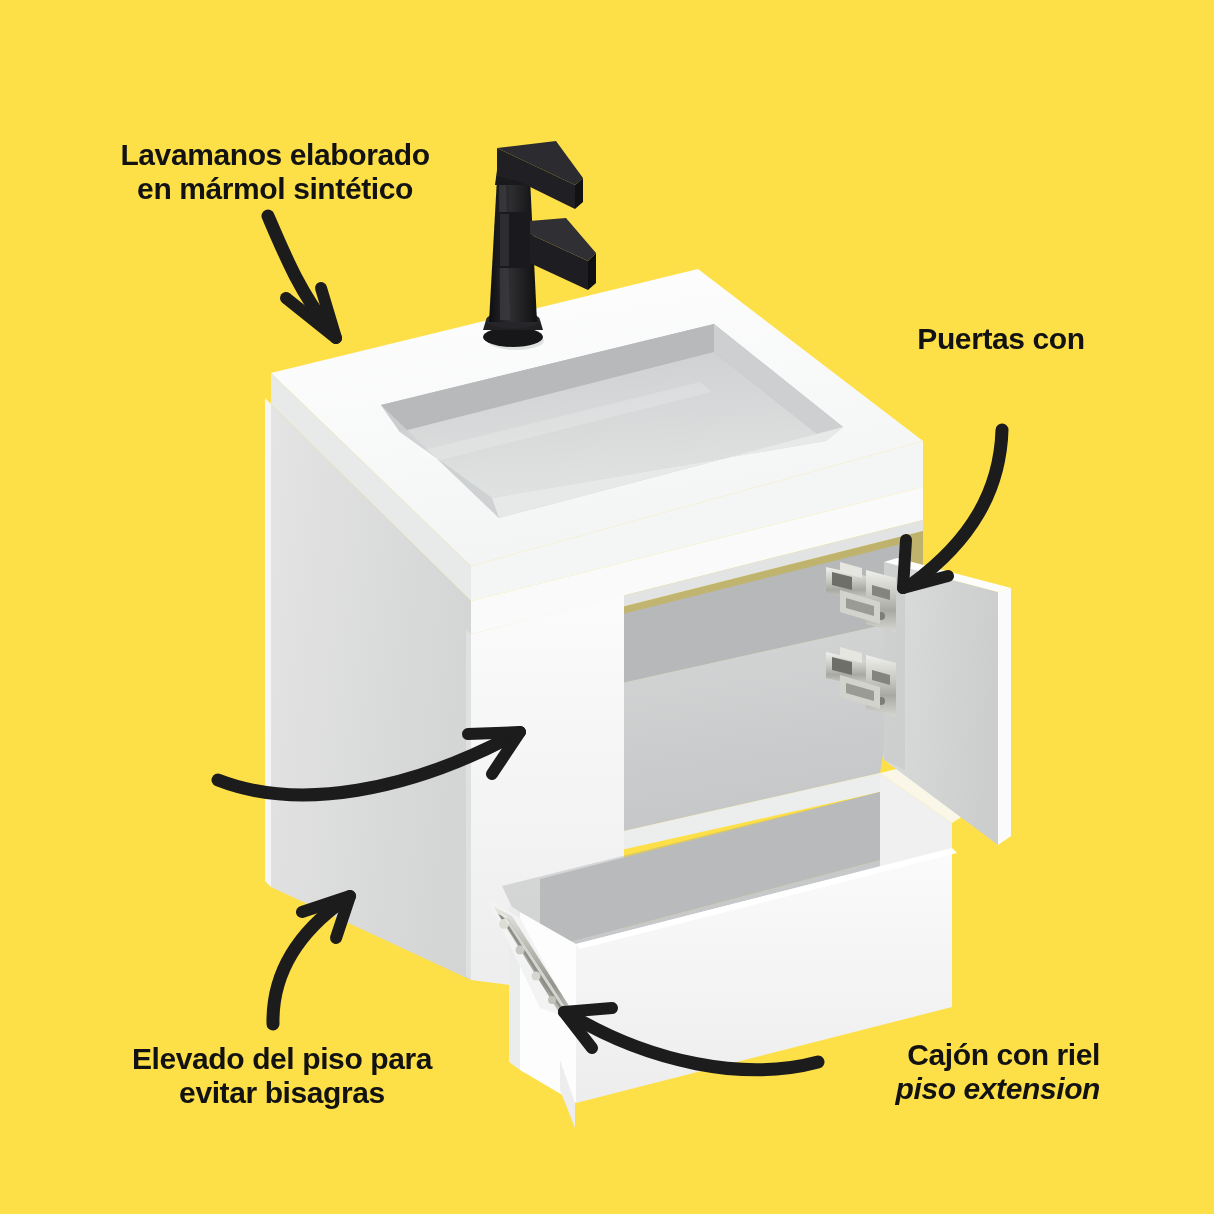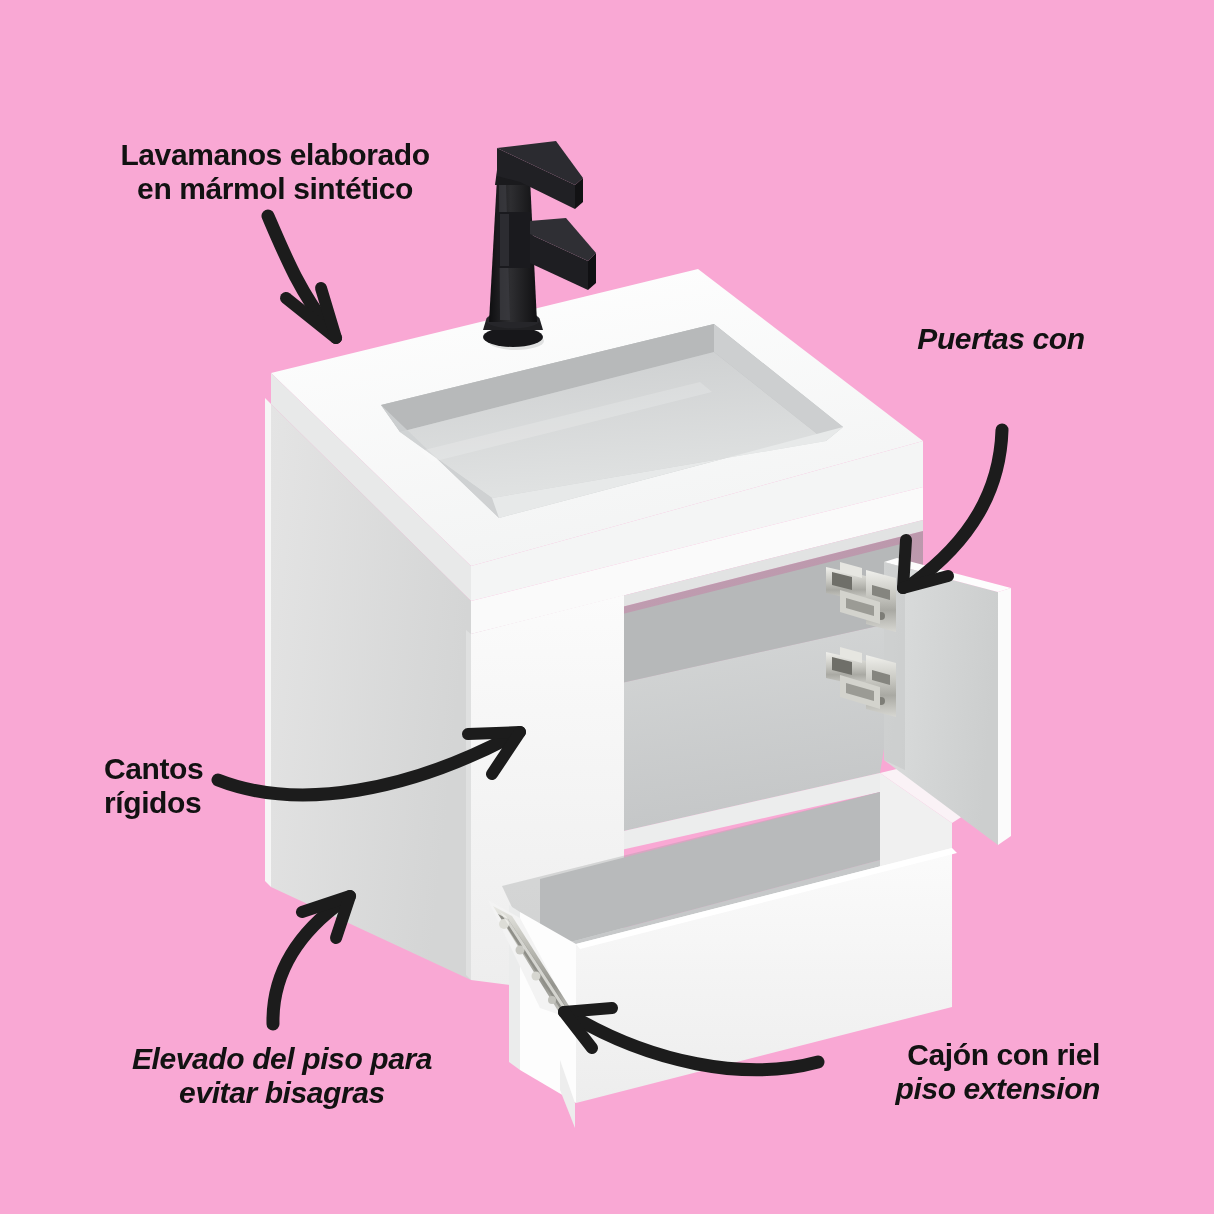--- a/index.html
+++ b/index.html
@@ -10,21 +10,21 @@
   body {
     width: 1214px;
     height: 1214px;
     font-family: "Liberation Sans", sans-serif;
     overflow: hidden;
   }
   #stage {
     position: relative;
     width: 1214px;
     height: 1214px;
-    background: #f9a8d4;
+    background: #fde047;
   }
   #scene {
     position: absolute;
     inset: 0;
     width: 1214px;
     height: 1214px;
     display: block;
   }
   .callout {
     position: absolute;
@@ -34,23 +34,23 @@
     font-size: 30px;
     line-height: 1.13;
     letter-spacing: -0.4px;
     white-space: nowrap;
     -webkit-font-smoothing: antialiased;
   }
   .callout .ln { display: block; }
   .callout .ital { font-style: italic; }
 
   #callout-sink       { left: 100px; top: 138px;  text-align: center; width: 350px; }
-  #callout-hinges     { left: 908px; top: 322px;  text-align: center; width: 186px; font-style: italic; }
+  #callout-hinges     { left: 908px; top: 322px;  text-align: center; width: 186px; }
   #callout-edges      { left: 104px; top: 752px;  text-align: left;   width: 210px; }
-  #callout-elevated   { left: 110px; top: 1042px; text-align: center; width: 344px; font-style: italic; }
+  #callout-elevated   { left: 110px; top: 1042px; text-align: center; width: 344px; }
   #callout-drawer     { left: 840px; top: 1038px; text-align: right;   width: 260px; }
 </style>
 </head>
 <body>
 
 <div id="stage">
 
   <svg id="scene" viewBox="0 0 1214 1214" aria-hidden="true">
     <defs>
       <linearGradient id="gTopWhite" x1="0" y1="0" x2="0.35" y2="1">
@@ -300,24 +300,20 @@
 
   <div class="callout" id="callout-sink">
     <span class="ln">Lavamanos elaborado</span>
     <span class="ln">en mármol sintético</span>
   </div>
 
   <div class="callout" id="callout-hinges">
     <span class="ln">Puertas con</span>
   </div>
 
-  <div class="callout" id="callout-edges">
-    <span class="ln">Cantos</span>
-    <span class="ln">rígidos</span>
-  </div>
 
   <div class="callout" id="callout-elevated">
     <span class="ln">Elevado del piso para</span>
     <span class="ln">evitar bisagras</span>
   </div>
 
   <div class="callout" id="callout-drawer">
     <span class="ln">Cajón con riel</span>
     <span class="ln ital">piso extension</span>
   </div>

